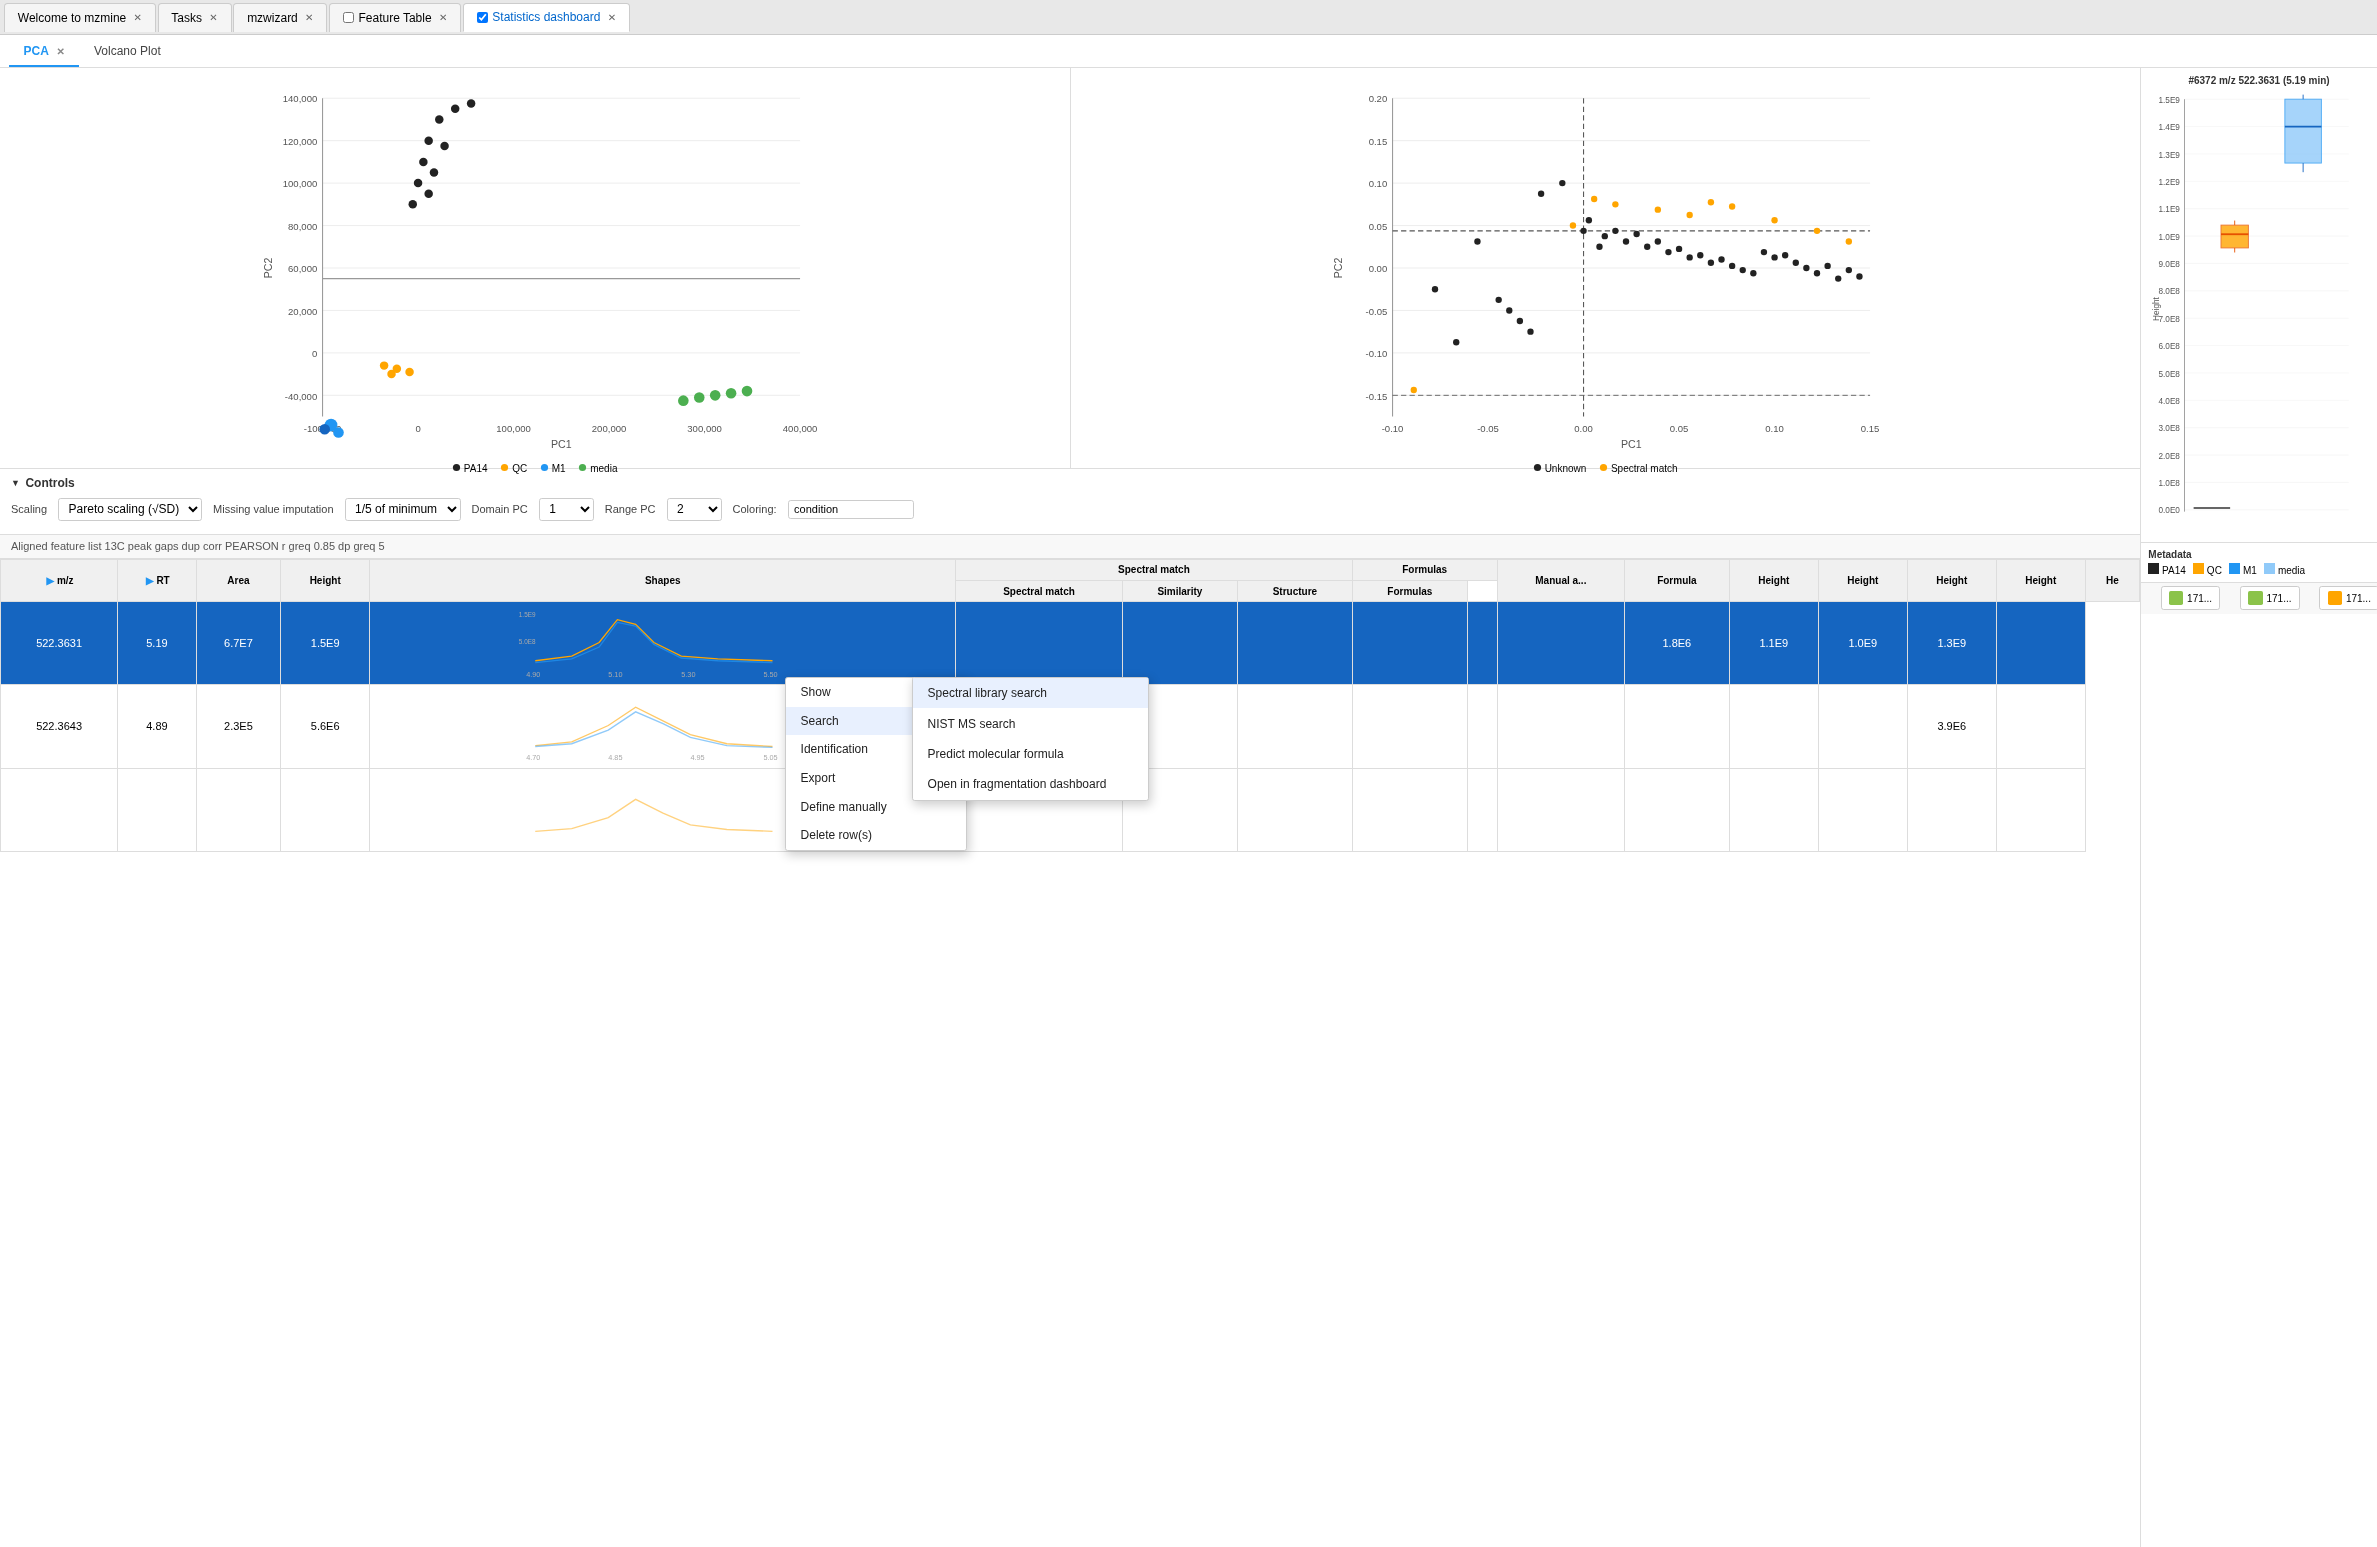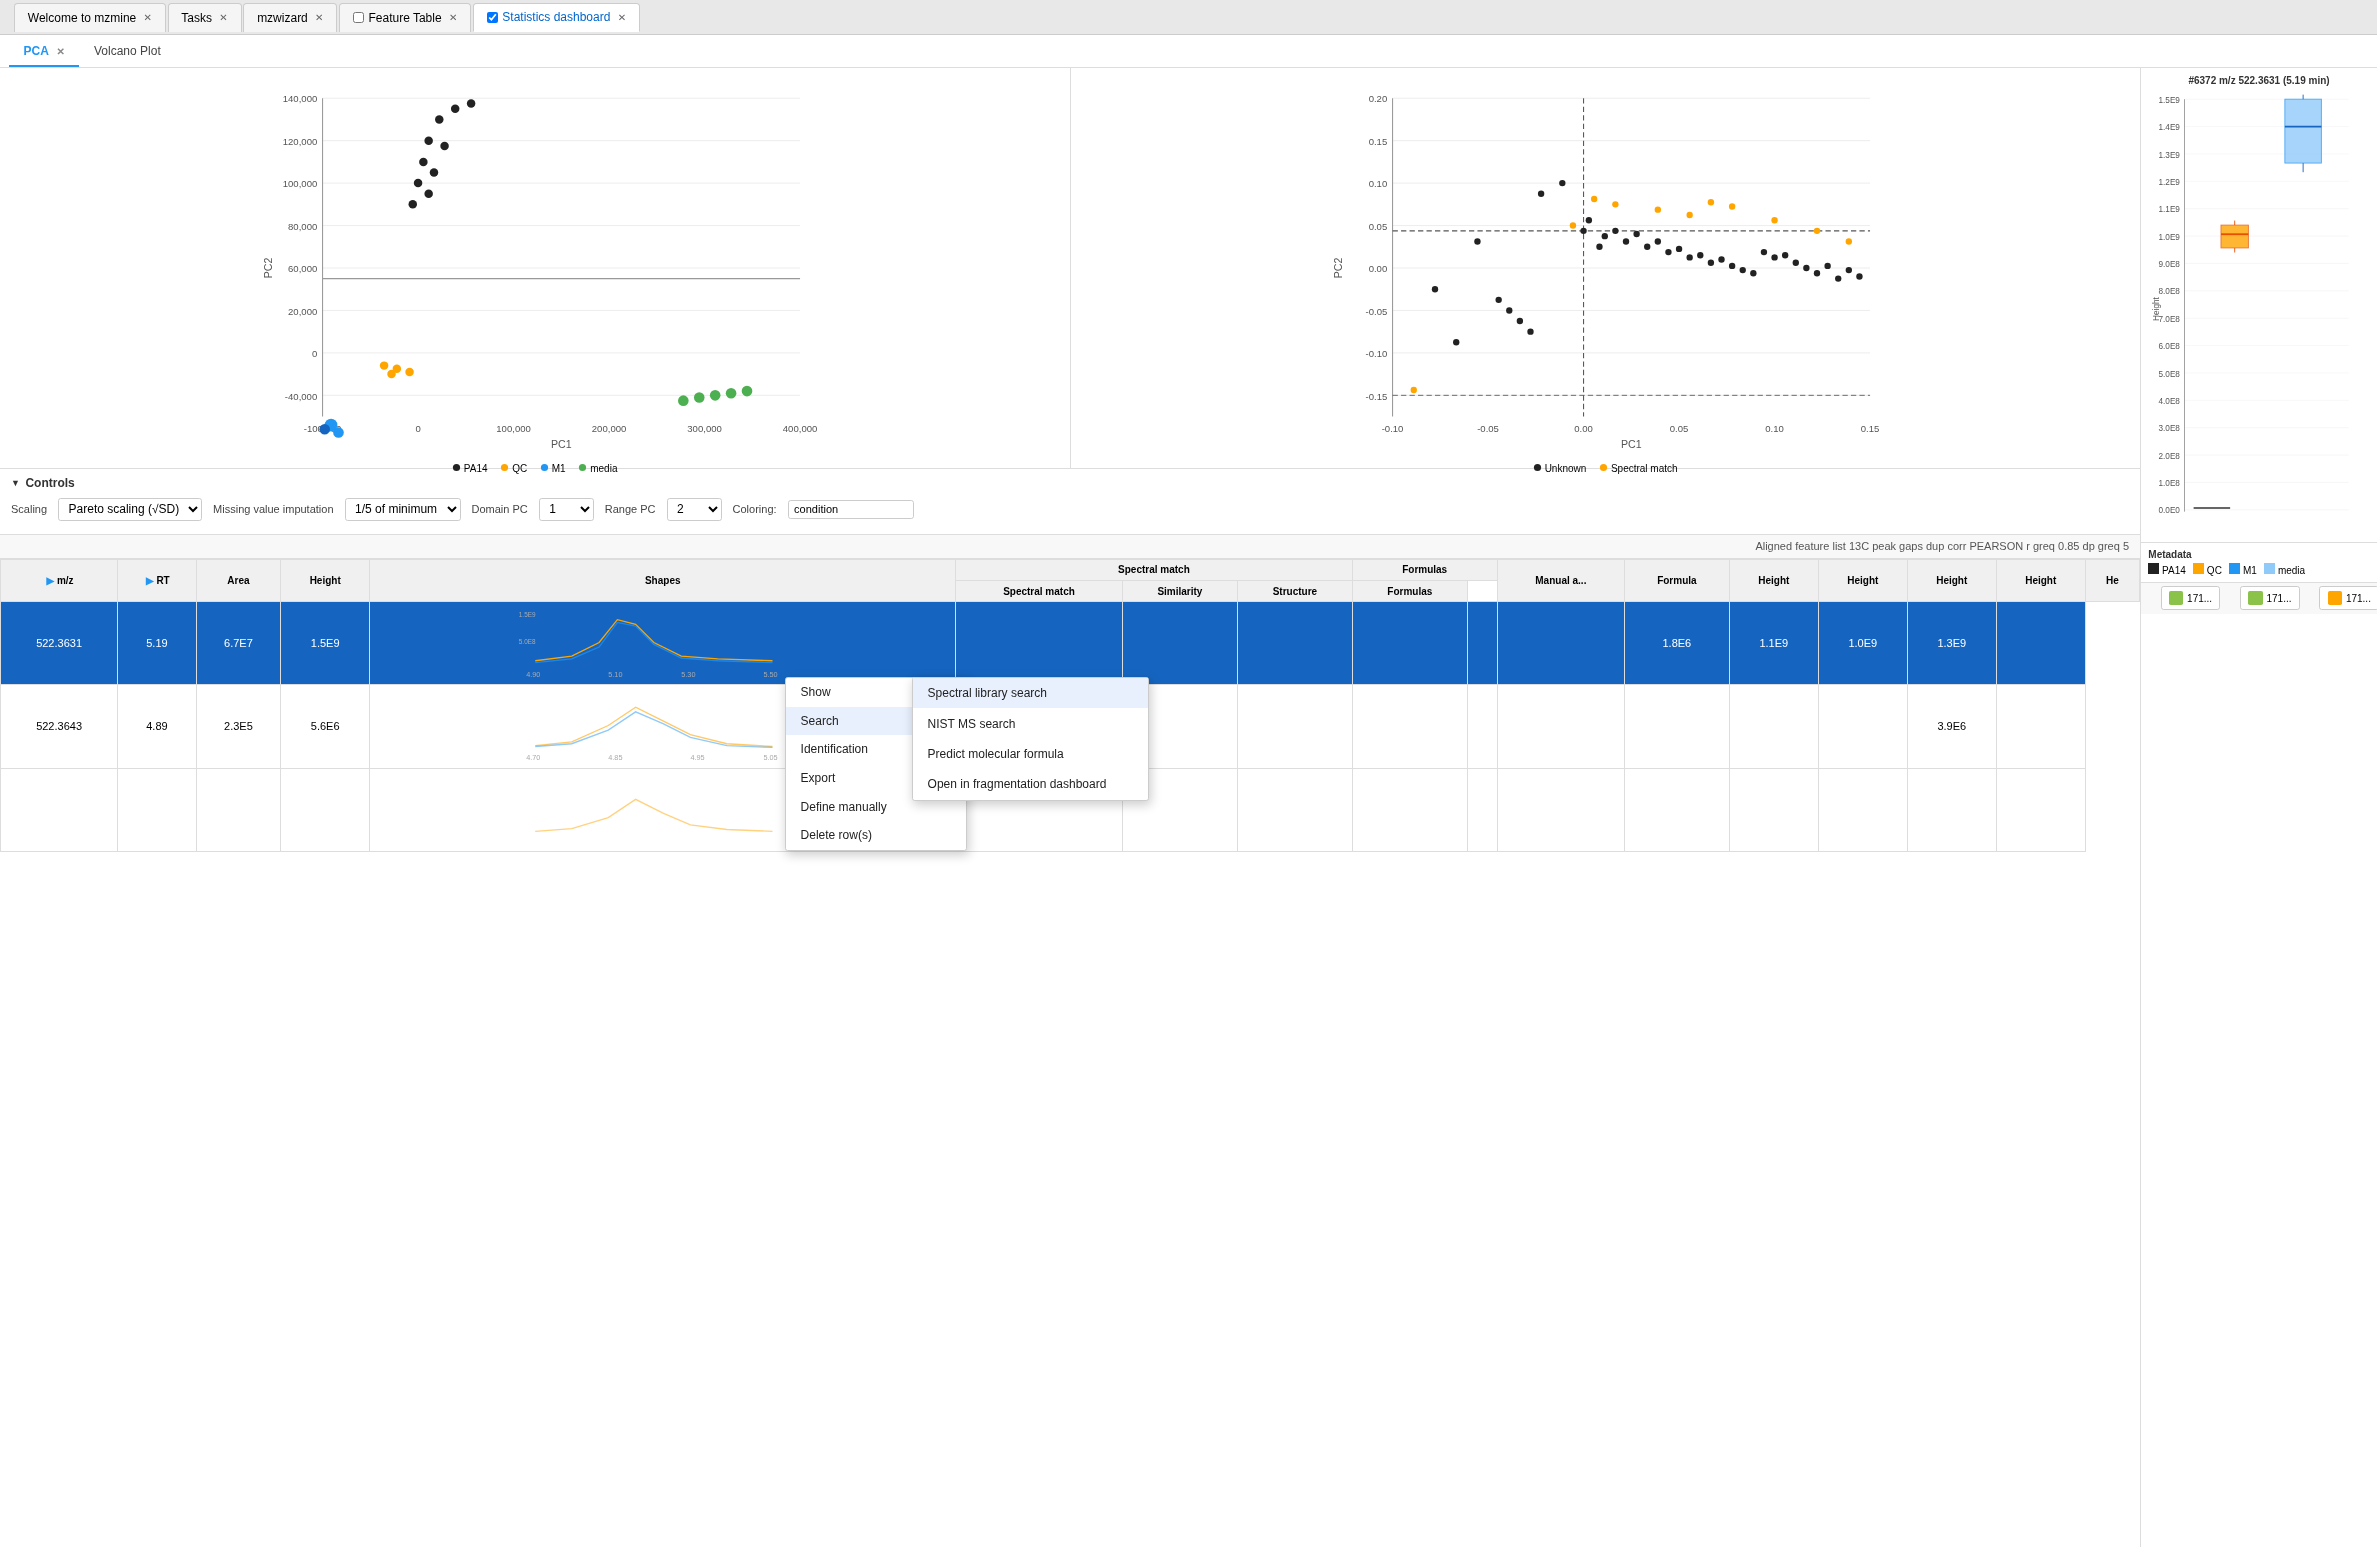--- a/index.html
+++ b/index.html
@@ -3,21 +3,21 @@
   <meta charset="utf-8">
   <style>
     * { box-sizing: border-box; margin: 0; padding: 0; }
     body { font-family: 'Segoe UI', Arial, sans-serif; font-size: 11px; background: #f0f0f0; overflow: hidden; width: 2377px; height: 1547px; }
 
     
     .tab-bar {
       display: flex; align-items: center;
       background: #e8e8e8;
       border-bottom: 0.9px solid #ccc;
-      height: 35px; padding: 0 14px;
+      height: 35px; padding: 0 4px;
     }
     .tab {
       display: flex; align-items: center; padding: 5.5px 12.8px;
       border: 0.9px solid #ccc; border-bottom: none;
       background: #f5f5f5; cursor: pointer; margin-right: 1.8px;
       border-radius: 3.6px 3.6px 0 0; font-size: 12px; height: 29px;
     }
     .tab.active { background: #fff; border-bottom: 0.9px solid #fff; }
     .tab-close { margin-left: 7.3px; color: #666; cursor: pointer; font-size: 10px; }
     .tab-checkbox { margin-right: 4.6px; width: 11px; height: 11px; }
@@ -65,21 +65,21 @@
     }
     .coloring-input {
       border: 0.9px solid #ccc; border-radius: 2.7px; padding: 2.7px 5.5px;
       font-size: 11px; background: #fff; width: 126px;
     }
 
     
     .feature-table-area { flex: 1; overflow: auto; background: #fff; }
     .feature-table-header {
       background: #f8f8f8; border-bottom: 0.9px solid #ddd;
-      padding: 5.5px 11px; font-size: 11px; color: #555; text-align: right;
+      padding: 5.5px 11px; font-size: 11px; color: #555; text-align: left;
     }
 
     
     .data-table { width: 100%; border-collapse: collapse; font-size: 11px; }
     .data-table th {
       background: #f0f0f0; border: 0.9px solid #ddd; padding: 4.6px 7.3px;
       text-align: center; font-weight: 600; font-size: 10px; white-space: nowrap;
     }
     .data-table th.sortable { cursor: pointer; }
     .data-table th .sort-arrow { color: #2196F3; margin-left: 1.8px; }

